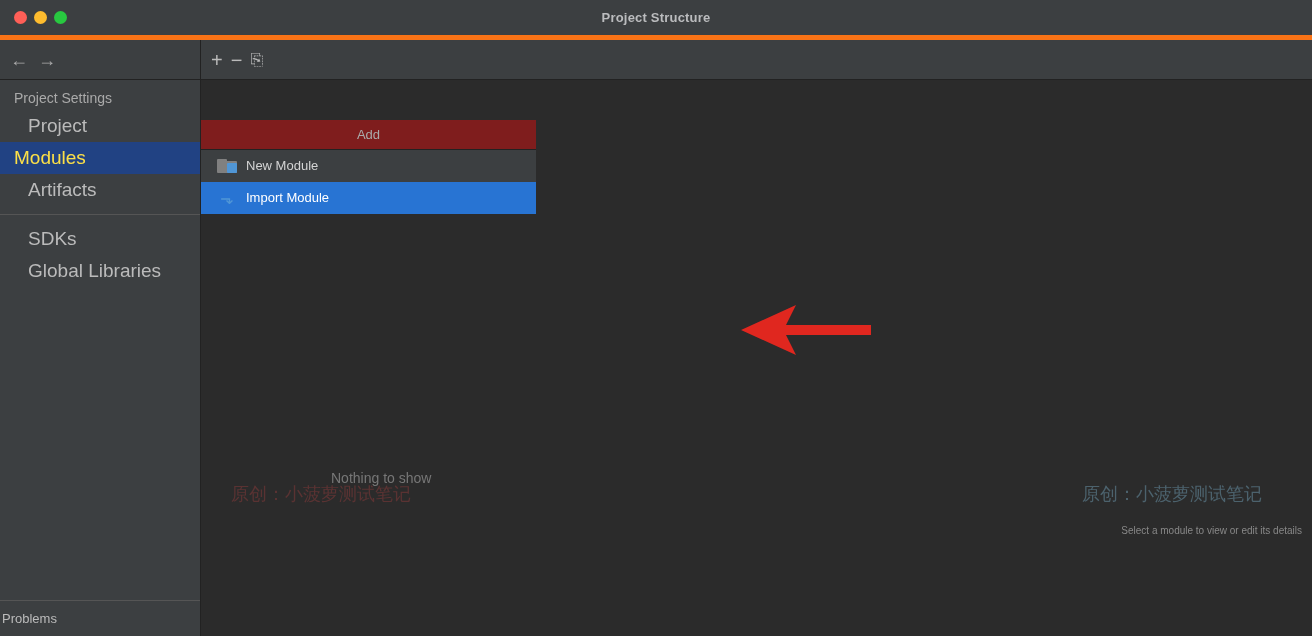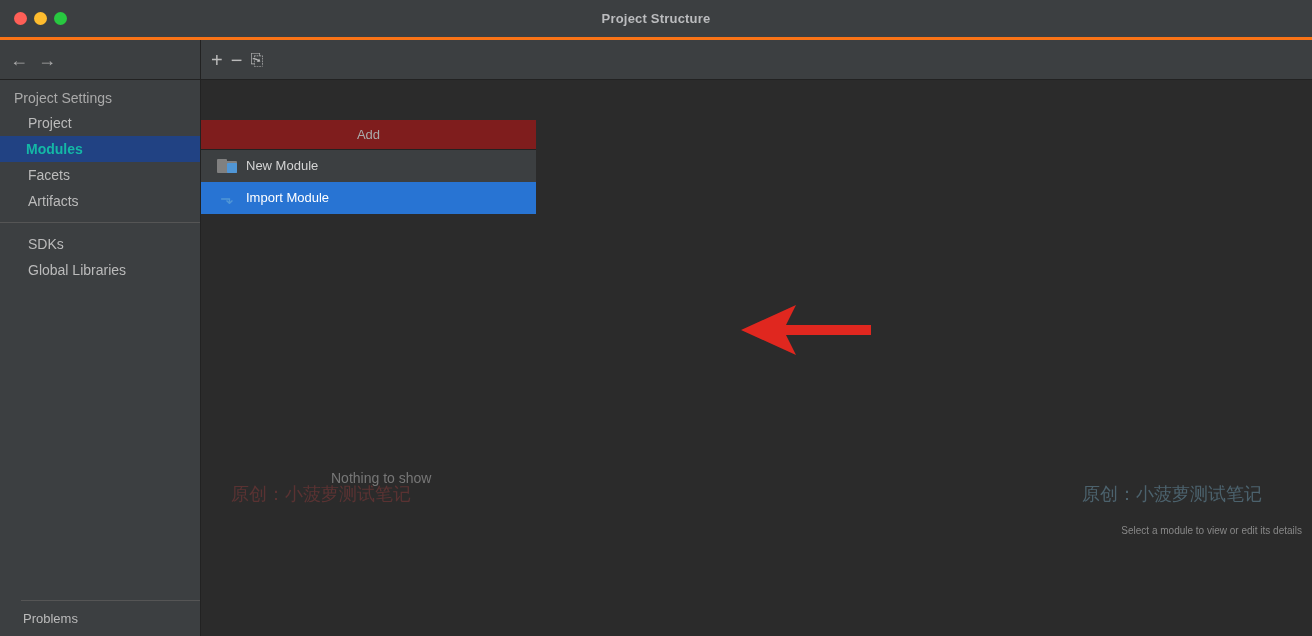--- a/index.html
+++ b/index.html
@@ -14,21 +14,21 @@
 
     
     .title-bar {
       width: 100%;
       height: 40px;
       background: #3c3f41;
       display: flex;
       align-items: center;
       justify-content: center;
       position: relative;
-      border-bottom: 3px solid #f97316;
+      border-bottom: 5px solid #f97316;
     }
     .title-bar-title {
       color: #bbbcbe;
       font-size: 13px;
       font-weight: 600;
       letter-spacing: 0.2px;
     }
     .traffic-lights {
       position: absolute;
       left: 14px;
@@ -80,44 +80,43 @@
     .sidebar-section-label {
       color: #aaaaaa;
       font-size: 14px;
       padding: 10px 14px 4px 14px;
       font-weight: 500;
     }
 
     .sidebar-item {
       padding: 5px 14px 5px 28px;
       color: #bbbbbb;
-      font-size: 14px;
+      font-size: 19px;
       cursor: pointer;
     }
     .sidebar-item.active {
       background: #214283;
-      color: #14b8a6;
-      font-weight: bold;
-      padding-left: 26px;
+      color: #fde047;
+      font-weight: normal;
+      padding-left: 14px;
     }
 
     .sidebar-divider {
       height: 1px;
       background: #555;
       margin: 8px 0;
     }
 
     .sidebar-problems {
       margin-top: auto;
       padding: 10px 2px;
       color: #bbbbbb;
       font-size: 13px;
       cursor: pointer;
       border-top: 1px solid #555;
-      margin-left: 21px;
     }
 
     
     .content-area {
       flex: 1;
       position: relative;
       background: #2b2b2b;
       display: flex;
       flex-direction: column;
     }
@@ -302,23 +301,20 @@
       <span class="sidebar-toolbar-btn">←</span>
       <span class="sidebar-toolbar-btn">→</span>
     </div>
 
     <div class="sidebar-section-label">Project Settings</div>
     <div class="sidebar-item">
       <span>Project</span>
     </div>
     <div class="sidebar-item active">
       <span>Modules</span>
-    </div>
-    <div class="sidebar-item">
-      <span>Facets</span>
     </div>
     <div class="sidebar-item">
       <span>Artifacts</span>
     </div>
 
     <div class="sidebar-divider"></div>
 
     <div class="sidebar-item">
       <span>SDKs</span>
     </div>

